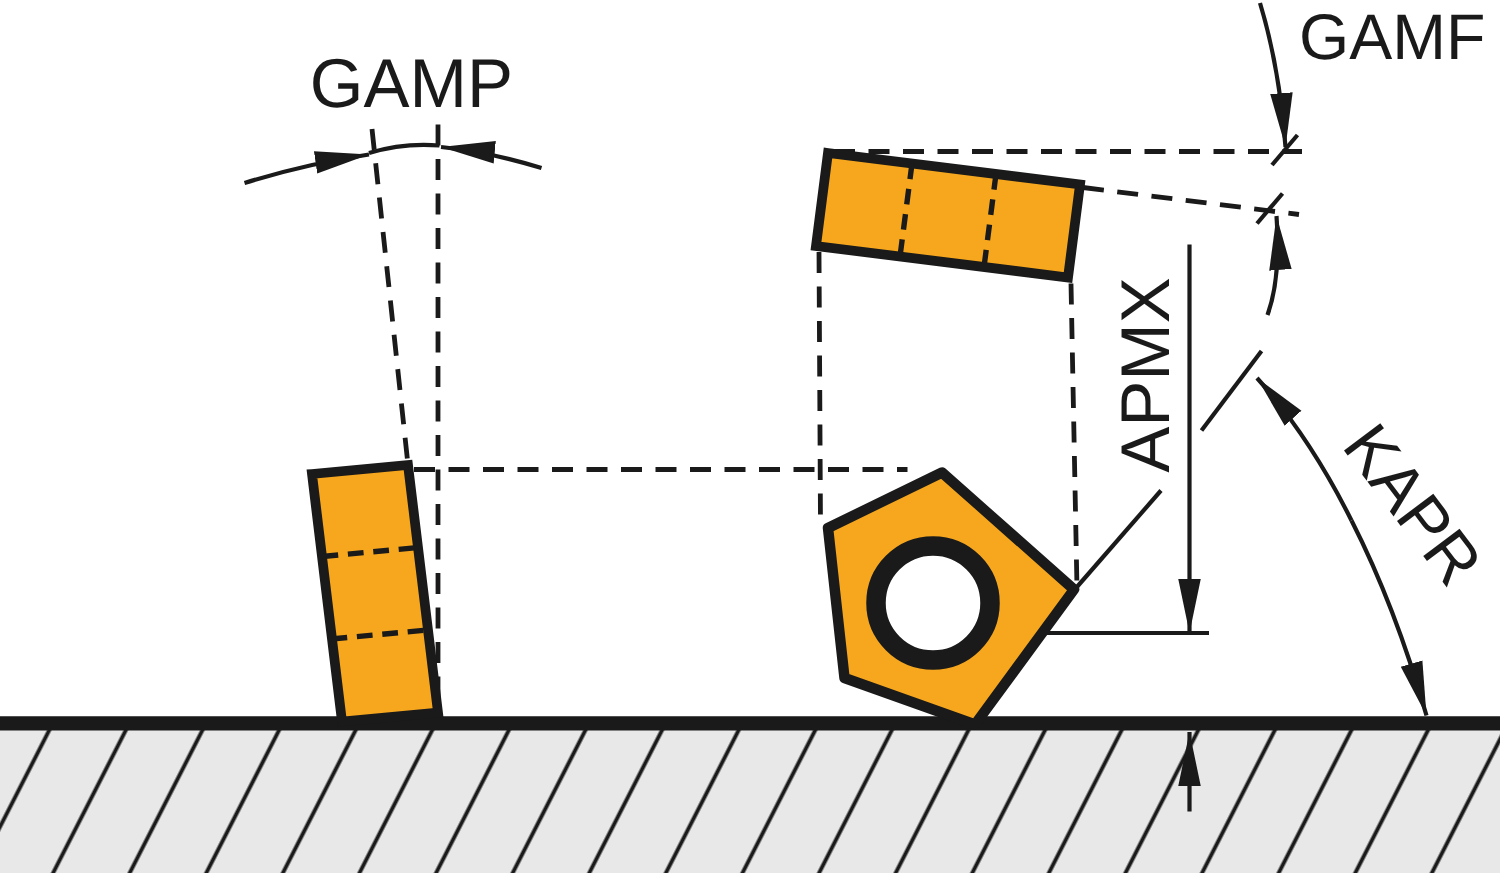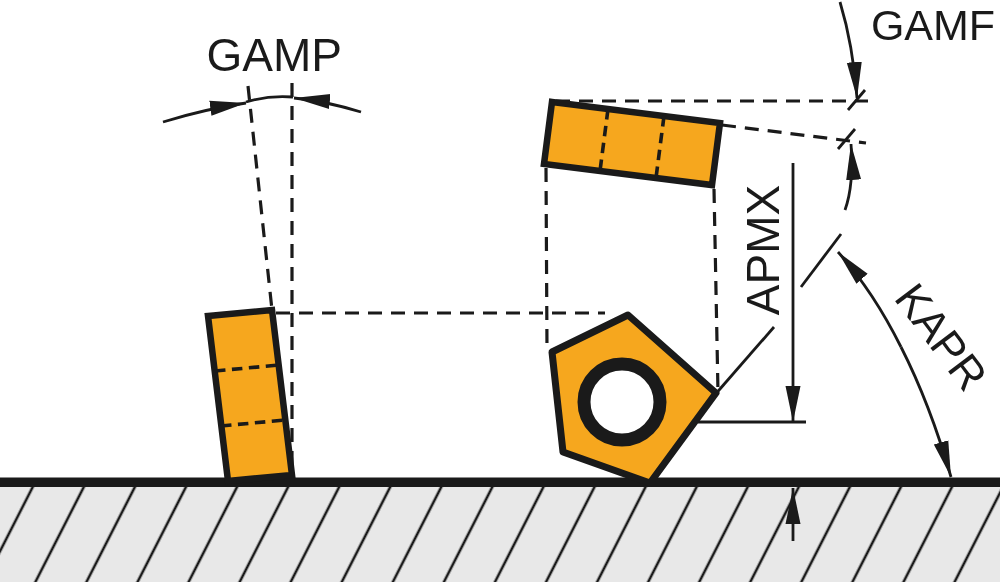--- a/index.html
+++ b/index.html
@@ -23,21 +23,21 @@
   .hole{fill:#ffffff;stroke:var(--ink);stroke-width:13;}
   .arrhead{fill:var(--ink);}
   .hatchline{stroke:var(--ink);stroke-width:2.6;}
   .wp-fill{fill:var(--gray);}
   .wp-surface{fill:var(--ink);}
   .lbl{
     position:absolute;color:var(--ink);line-height:1;white-space:nowrap;
     font-family:"Liberation Sans", sans-serif;
   }
   .lbl-gamp{left:196px;top:32px;width:146px;text-align:right;font-size:46px;}
-  .lbl-gamf{left:866px;top:4px;width:134px;text-align:center;font-size:43px;}
+  .lbl-gamf{left:866px;top:4px;width:134px;font-size:43px;}
   .lbl-apmx{left:763px;top:250px;font-size:46px;transform:translate(-50%,-50%) rotate(-90deg);}
   .lbl-kapr{left:941px;top:337px;font-size:44px;transform:translate(-50%,-50%) rotate(53deg);}
 </style>
 </head>
 <body>
 
 <div class="canvas">
 
   <svg width="1000" height="582" viewBox="0 0 1000 582">
     <defs>

